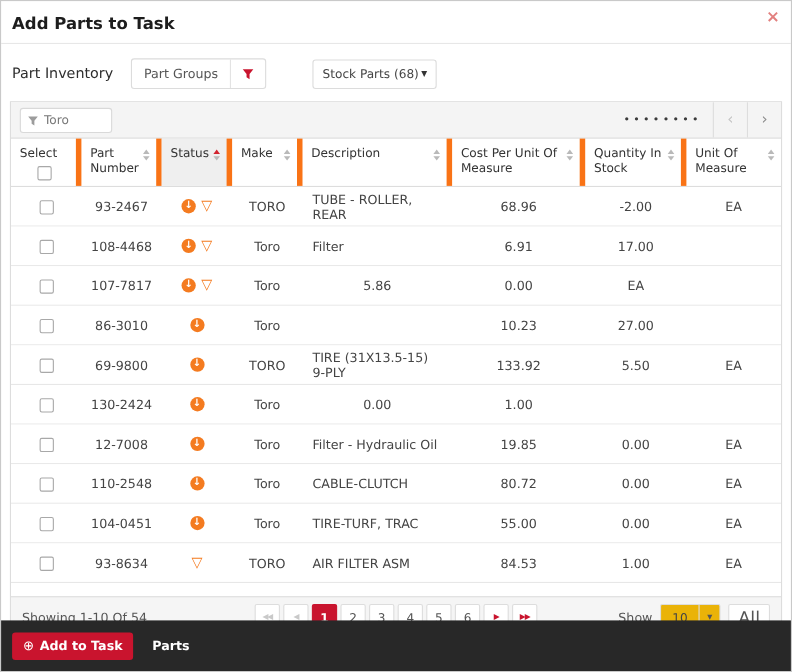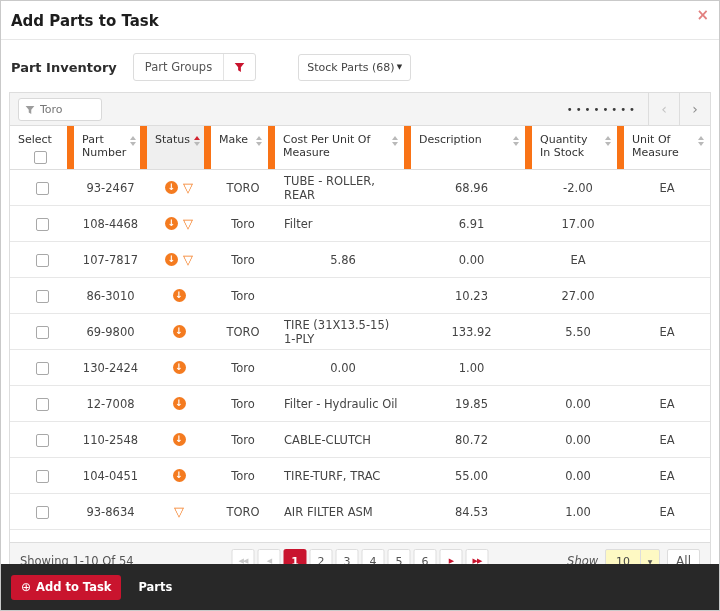--- a/index.html
+++ b/index.html
@@ -10,21 +10,21 @@
   }
   .modal { width:720px; height:611px; border:1px solid #c9c9c9; background:#fff; position:relative; }
 
   
   .mhead { padding:10px 12px 9px 10px; border-bottom:1px solid #e7e7e7; position:relative; }
   .mtitle { font-size:15px; font-weight:bold; color:#1d1d1d; }
   .mclose { position:absolute; right:10px; top:7px; color:#e2807f; font-size:15px; font-weight:bold; cursor:pointer; line-height:1; }
 
   
   .controls { display:flex; align-items:center; padding:13px 10px 11px 10px; gap:14px; }
-  .sec-label { font-size:13px; font-weight:bold; color:#2d2d2d; margin-right:2px; }
+  .sec-label { font-size:13px; font-weight:normal; color:#2d2d2d; margin-right:2px; }
   .pg-btn { display:flex; align-items:stretch; border:1px solid #dcdcdc; border-radius:3px; background:#fff; font-size:11.5px; color:#555; cursor:pointer; }
   .pg-btn .txt { padding:6px 11px; }
   .pg-btn .fun { display:flex; align-items:center; padding:0 10px; border-left:1px solid #e3e3e3; }
   .sel { width:113px; border:1px solid #dcdcdc; border-radius:3px; background:#fff; font-size:11px; color:#444;
          display:flex; align-items:center; justify-content:space-between; padding:6px 8px; margin-left:28px; cursor:pointer; }
   .sel .caret { font-size:7px; color:#333; }
 
   
   .grid { margin:0 8px; border:1px solid #ddd; background:#fff; }
 
@@ -35,21 +35,21 @@
   .search input { border:none; outline:none; width:100%; font-size:11px; color:#777; font-family:inherit; background:transparent; }
   .gt-right { margin-left:auto; display:flex; align-items:center; height:100%; }
   .dots { font-size:10px; letter-spacing:3px; color:#3b3b3b; margin-right:10px; }
   .colnav { width:31px; height:100%; border-left:1px solid #ddd; display:flex; align-items:center; justify-content:center; font-size:14px; cursor:pointer; }
   .colnav.prev { color:#c3c3c3; }
   .colnav.next { color:#8d8d8d; }
 
   
   .cols { display:grid; grid-template-columns:64px 73px 64px 64px 136px 121px 92px 1fr; }
   .thead { border-bottom:1px solid #ddd; }
-  .th { padding:7px 6px 5px 8px; font-size:11px; color:#333; display:flex; justify-content:space-between; align-items:flex-start; border-right:7px solid #f97316; min-height:42px; cursor:pointer; }
+  .th { padding:7px 6px 5px 8px; font-size:11px; color:#333; display:flex; justify-content:space-between; align-items:flex-start; border-right:5px solid #f97316; min-height:42px; cursor:pointer; }
   .th:last-child { border-right:none; }
   .th.sorted { background:#efefef; }
   .th-select { flex-direction:column; justify-content:flex-start; gap:5px; cursor:default; }
   .th-select input { margin-left:16px; }
   .sort { display:flex; flex-direction:column; gap:2px; margin-top:3px; flex:none; margin-left:4px; }
   .sort i { display:block; width:0; height:0; border-left:3.5px solid transparent; border-right:3.5px solid transparent; }
   .sort .up { border-bottom:4px solid #b9b9b9; }
   .sort .dn { border-top:4px solid #b9b9b9; }
   .sort.active .up { border-bottom-color:#d2232f; }
 
@@ -66,25 +66,25 @@
   
   .pager { height:37px; background:#f5f5f5; border-top:1px solid #ddd; display:flex; align-items:center; padding:0 10px; position:relative;margin-top:12px; }
   .psummary { font-size:11.5px; color:#555; }
   .pages { position:absolute; left:50%; transform:translateX(-50%); display:flex; gap:3px; }
   .pbtn { min-width:23px; height:25px; padding:0 5px; border:1px solid #ddd; background:#fff; border-radius:2px; font-size:11px; color:#555; display:flex; align-items:center; justify-content:center; cursor:pointer; font-family:inherit; }
   .pbtn.navg { font-size:7px; letter-spacing:-1px; }
   .pbtn.disabled { color:#c9c9c9; cursor:default; }
   .pbtn.rednav { color:var(--accent); }
   .pbtn.active { background:var(--accent); border-color:var(--accent); color:#fff; font-weight:bold; }
   .pright { margin-left:auto; display:flex; align-items:center; gap:7px; }
-  .show-label { font-size:11.5px; color:#555;font-style:italic; }
-  .sizebox { display:flex; border:1px solid #ddd; border-radius:2px; background:#fef9c3; height:25px; cursor:pointer; }
+  .show-label { font-size:11.5px; color:#555; }
+  .sizebox { display:flex; border:1px solid #ddd; border-radius:2px; background:#eab308; height:25px; cursor:pointer; }
   .sizebox .val { padding:0 10px; display:flex; align-items:center; font-size:11px; color:#444; }
   .sizebox .car { width:19px; border-left:1px solid #ddd; display:flex; align-items:center; justify-content:center; font-size:6px; color:#555; }
-  .allbtn { height:25px; padding:0 8px; border:1px solid #ddd; background:#fff; border-radius:2px; font-size:12px; color:#555; display:flex; align-items:center; cursor:pointer; }
+  .allbtn { height:25px; padding:0 8px; border:1px solid #ddd; background:#fff; border-radius:2px; font-size:16px; color:#555; display:flex; align-items:center; cursor:pointer; }
 
   
   .abar { position:absolute; left:0; bottom:0; width:100%; height:46px; background:#282828; display:flex; align-items:center; padding:0 10px; gap:17px; }
   .addbtn { background:var(--accent); color:#fff; border:none; border-radius:3px; height:25px; padding:0 10px; display:flex; align-items:center; gap:5px; font-size:11.5px; font-weight:bold; cursor:pointer; font-family:inherit; }
   .addbtn .plus { font-size:12px; line-height:1; font-weight:normal; }
   .cancel { color:#fff; font-size:11.5px; font-weight:bold; cursor:pointer; }
 </style>
 </head>
 <body>
 
@@ -149,28 +149,28 @@
           </span>
         </div>
         <div class="th">
           <span>Make</span>
           <span class="sort">
             <i class="up"></i>
             <i class="dn"></i>
           </span>
         </div>
         <div class="th">
+          <span>Description</span>
+          <span class="sort">
+            <i class="up"></i>
+            <i class="dn"></i>
+          </span>
+        </div>
+        <div class="th">
           <span>Cost Per Unit Of Measure</span>
-          <span class="sort">
-            <i class="up"></i>
-            <i class="dn"></i>
-          </span>
-        </div>
-        <div class="th">
-          <span>Description</span>
           <span class="sort">
             <i class="up"></i>
             <i class="dn"></i>
           </span>
         </div>
         <div class="th">
           <span>Quantity In Stock</span>
           <span class="sort">
             <i class="up"></i>
             <i class="dn"></i>
@@ -236,21 +236,21 @@
           <div class="cell">27.00</div>
           <div class="cell"></div>
         </div>
         <div class="cols row">
           <div class="cell selectc"><input type="checkbox" style=""></div>
           <div class="cell">69-9800</div>
           <div class="cell statuscell">
             <span class="st-circle">↓</span>
           </div>
           <div class="cell">TORO</div>
-          <div class="cell desc">TIRE (31X13.5-15) 1-PLY</div>
+          <div class="cell desc">TIRE (31X13.5-15) 9-PLY</div>
           <div class="cell">133.92</div>
           <div class="cell">5.50</div>
           <div class="cell">EA</div>
         </div>
         <div class="cols row">
           <div class="cell selectc"><input type="checkbox" style=""></div>
           <div class="cell">130-2424</div>
           <div class="cell statuscell">
             <span class="st-circle">↓</span>
           </div>

